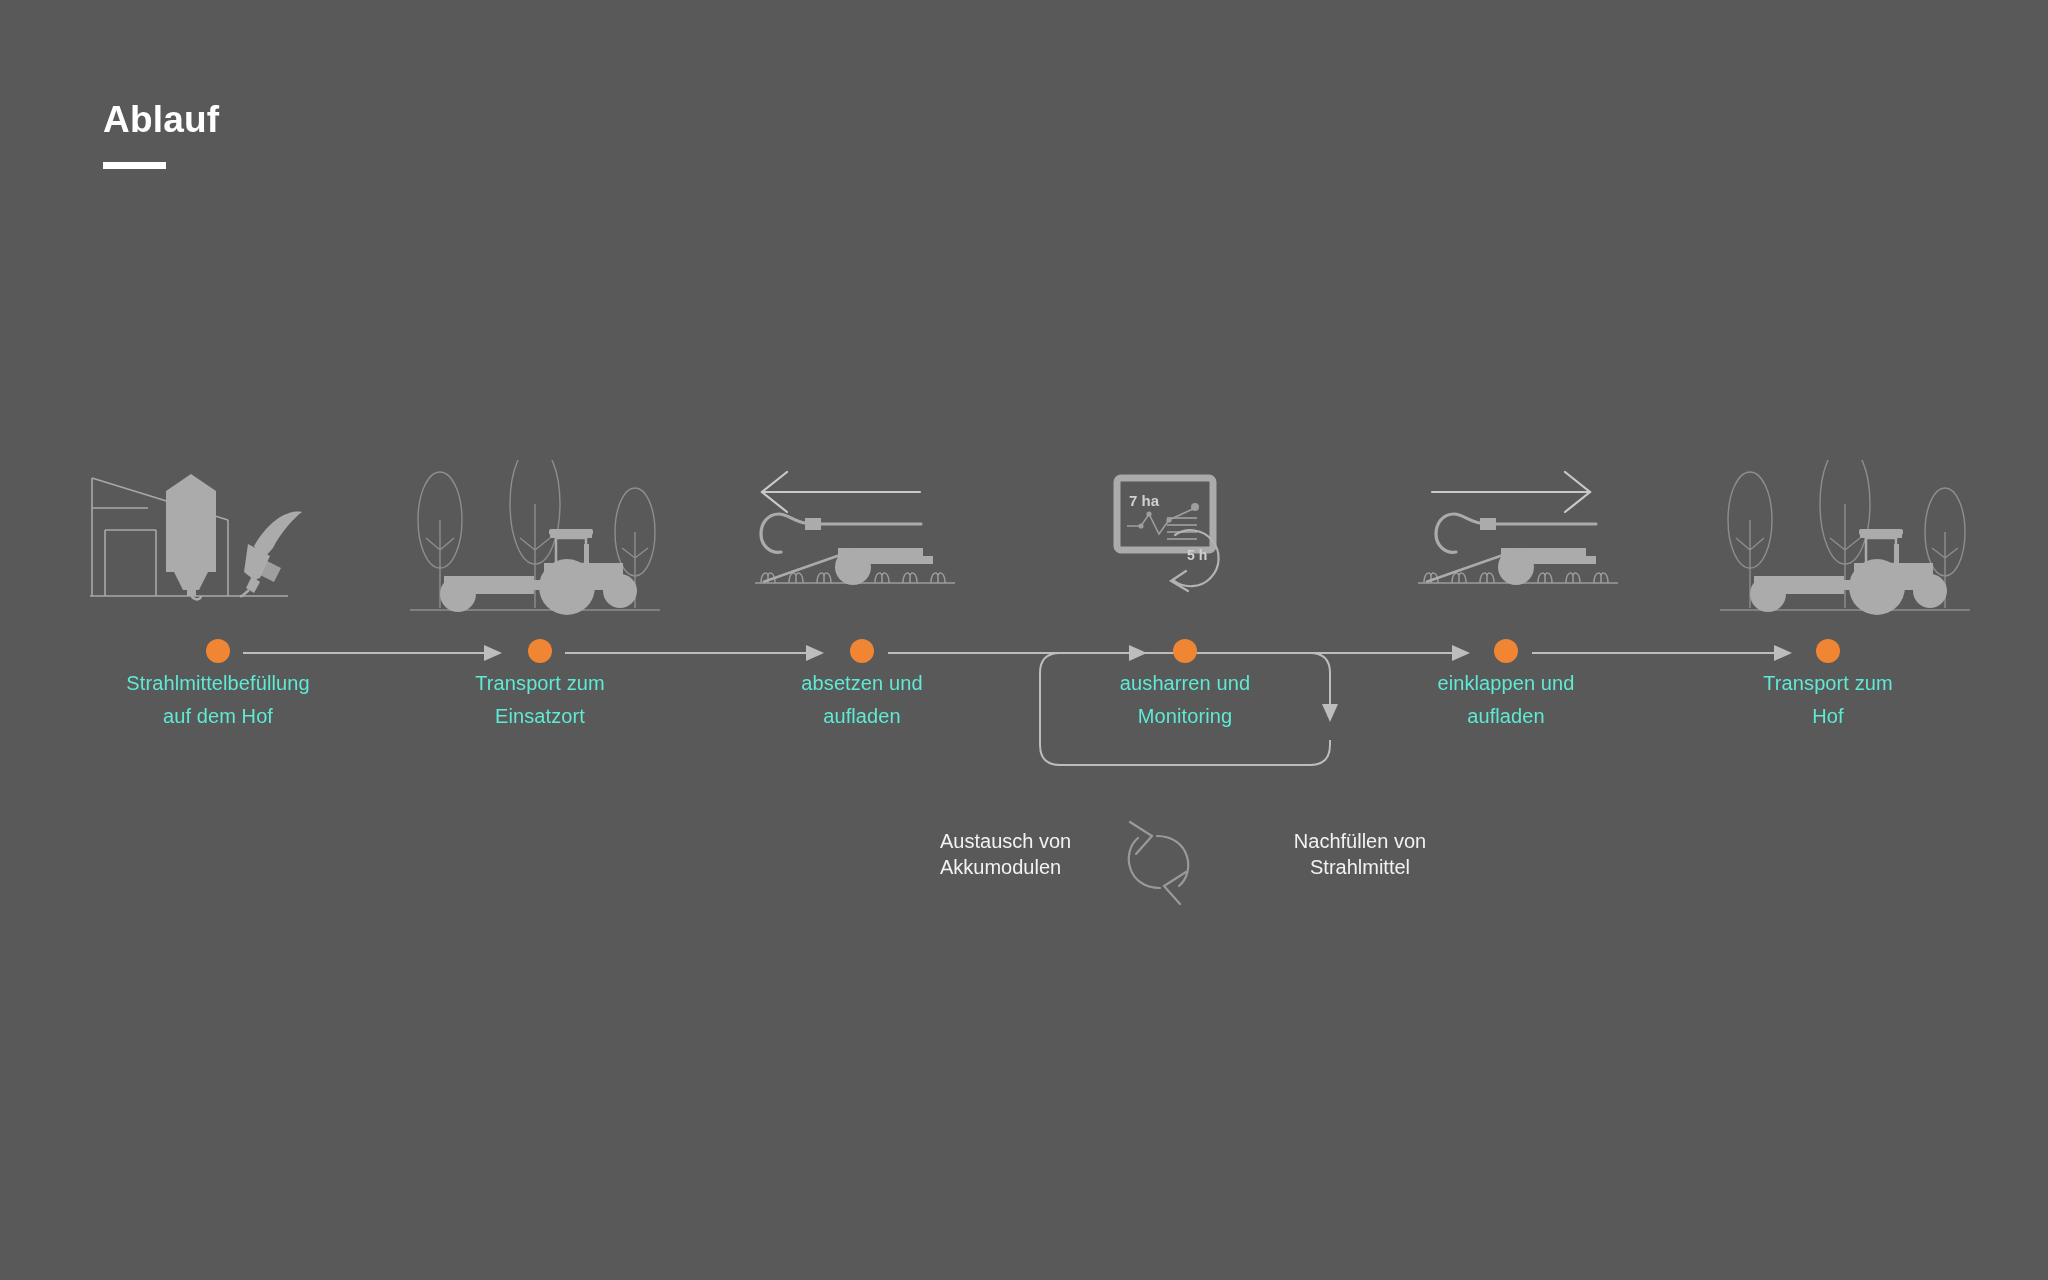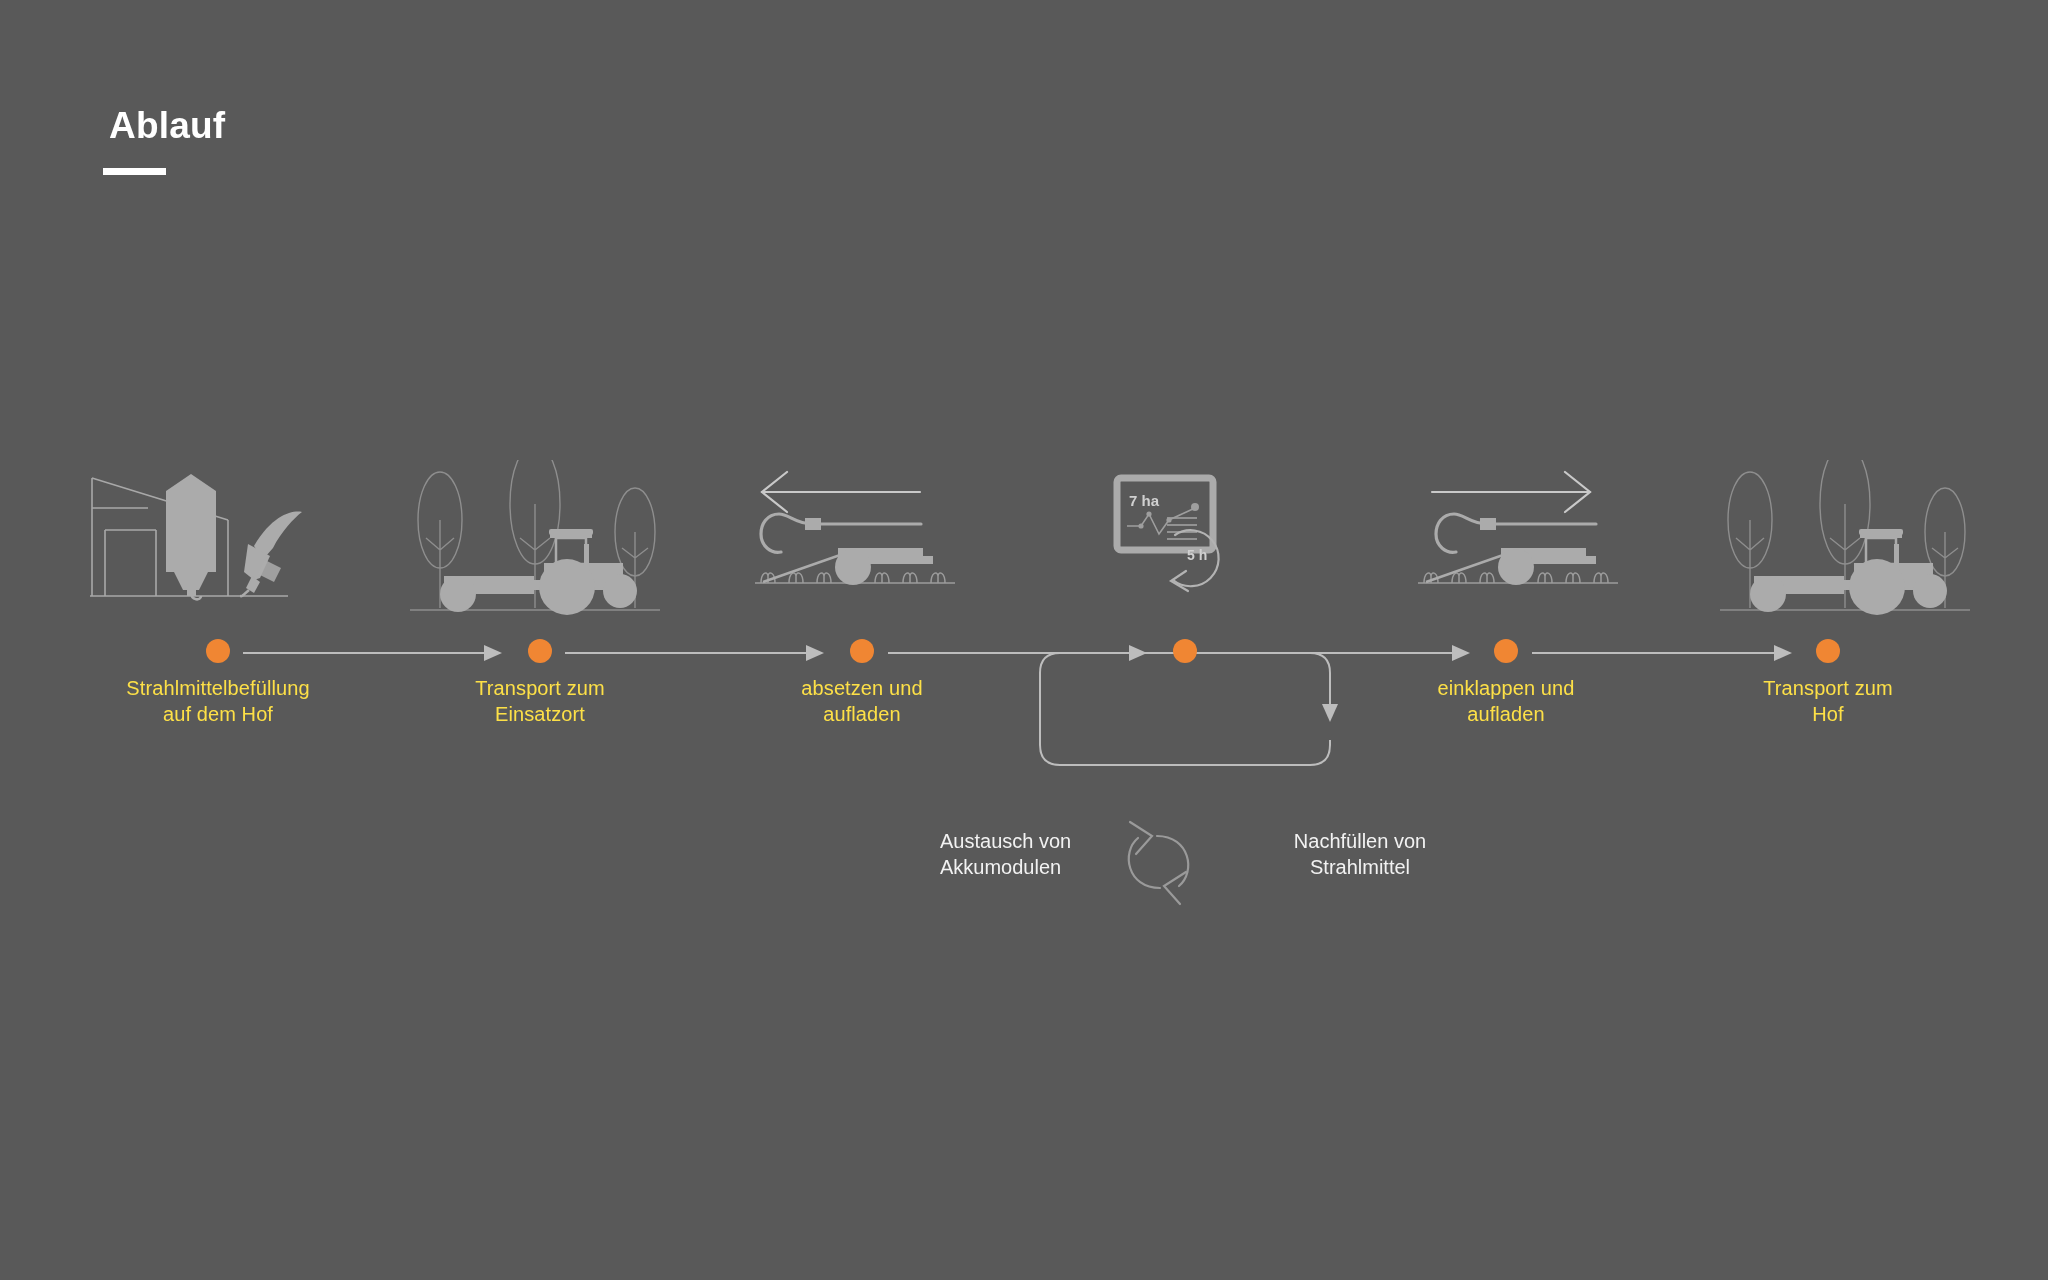--- a/index.html
+++ b/index.html
@@ -21,21 +21,21 @@
     position: absolute;
     left: 103px;
     top: 100px;
   }
   #page-title {
     font-size: 37px;
     font-weight: bold;
     letter-spacing: 0.2px;
     color: #ffffff;
     line-height: 1.1;
-    margin: 6px;
+    margin: 0;
   }
   #title-underline {
     margin-top: 21px;
     width: 63px;
     height: 7px;
     background: #ffffff;
   }
 
   
   #diagram {
@@ -63,24 +63,24 @@
     text-align: center;
   }
   .node-dot {
     width: 24px;
     height: 24px;
     border-radius: 50%;
     background: #F08633;
     margin: 0 auto;
   }
   .node-label {
-    margin-top: 12px;
+    margin-top: 4px;
     font-size: 20px;
-    line-height: 26px;
-    color: #fde047;
+    line-height: 33px;
+    color: #5eead4;
     white-space: pre-line;
     letter-spacing: 0.1px;
   }
 
   
   .cycle-label {
     position: absolute;
     font-size: 20px;
     line-height: 26px;
     color: #f2f2f2;
@@ -303,20 +303,22 @@
     <div class="node-label">Transport zum
 Einsatzort</div>
   </div>
   <div class="node" style="left:862px;">
     <div class="node-dot"></div>
     <div class="node-label">absetzen und
 aufladen</div>
   </div>
   <div class="node" style="left:1185px;">
     <div class="node-dot"></div>
+    <div class="node-label">ausharren und
+Monitoring</div>
   </div>
   <div class="node" style="left:1506px;">
     <div class="node-dot"></div>
     <div class="node-label">einklappen und
 aufladen</div>
   </div>
   <div class="node" style="left:1828px;">
     <div class="node-dot"></div>
     <div class="node-label">Transport zum
 Hof</div>

